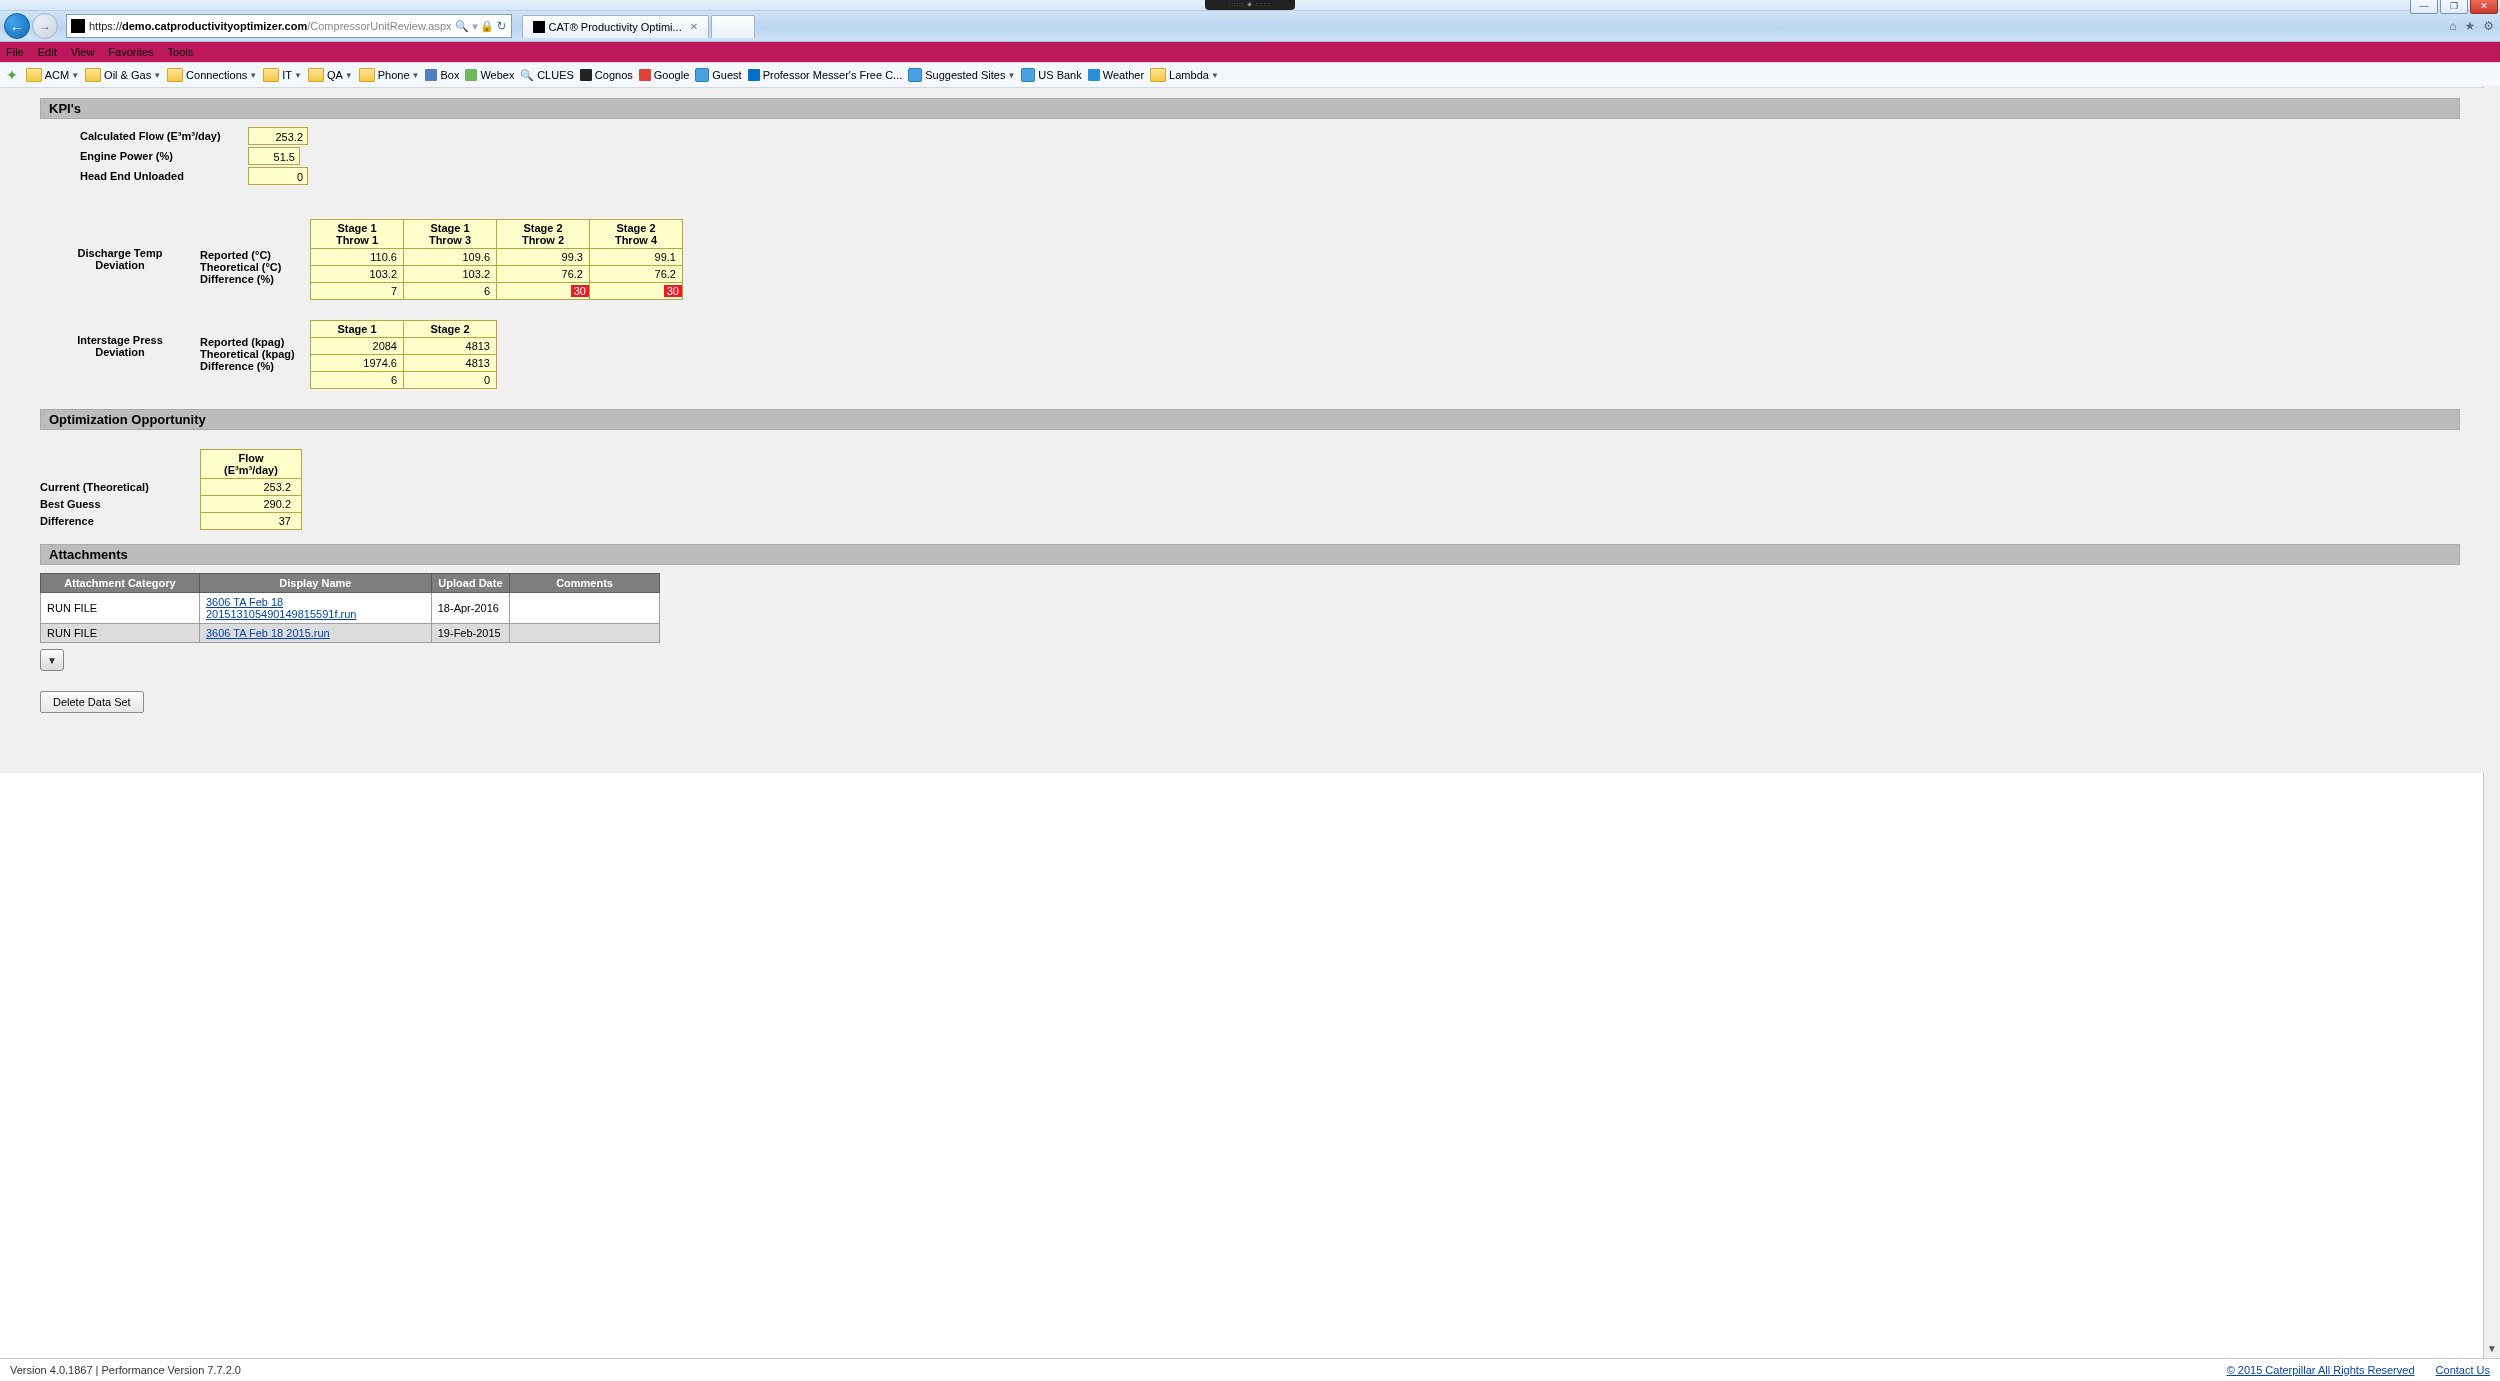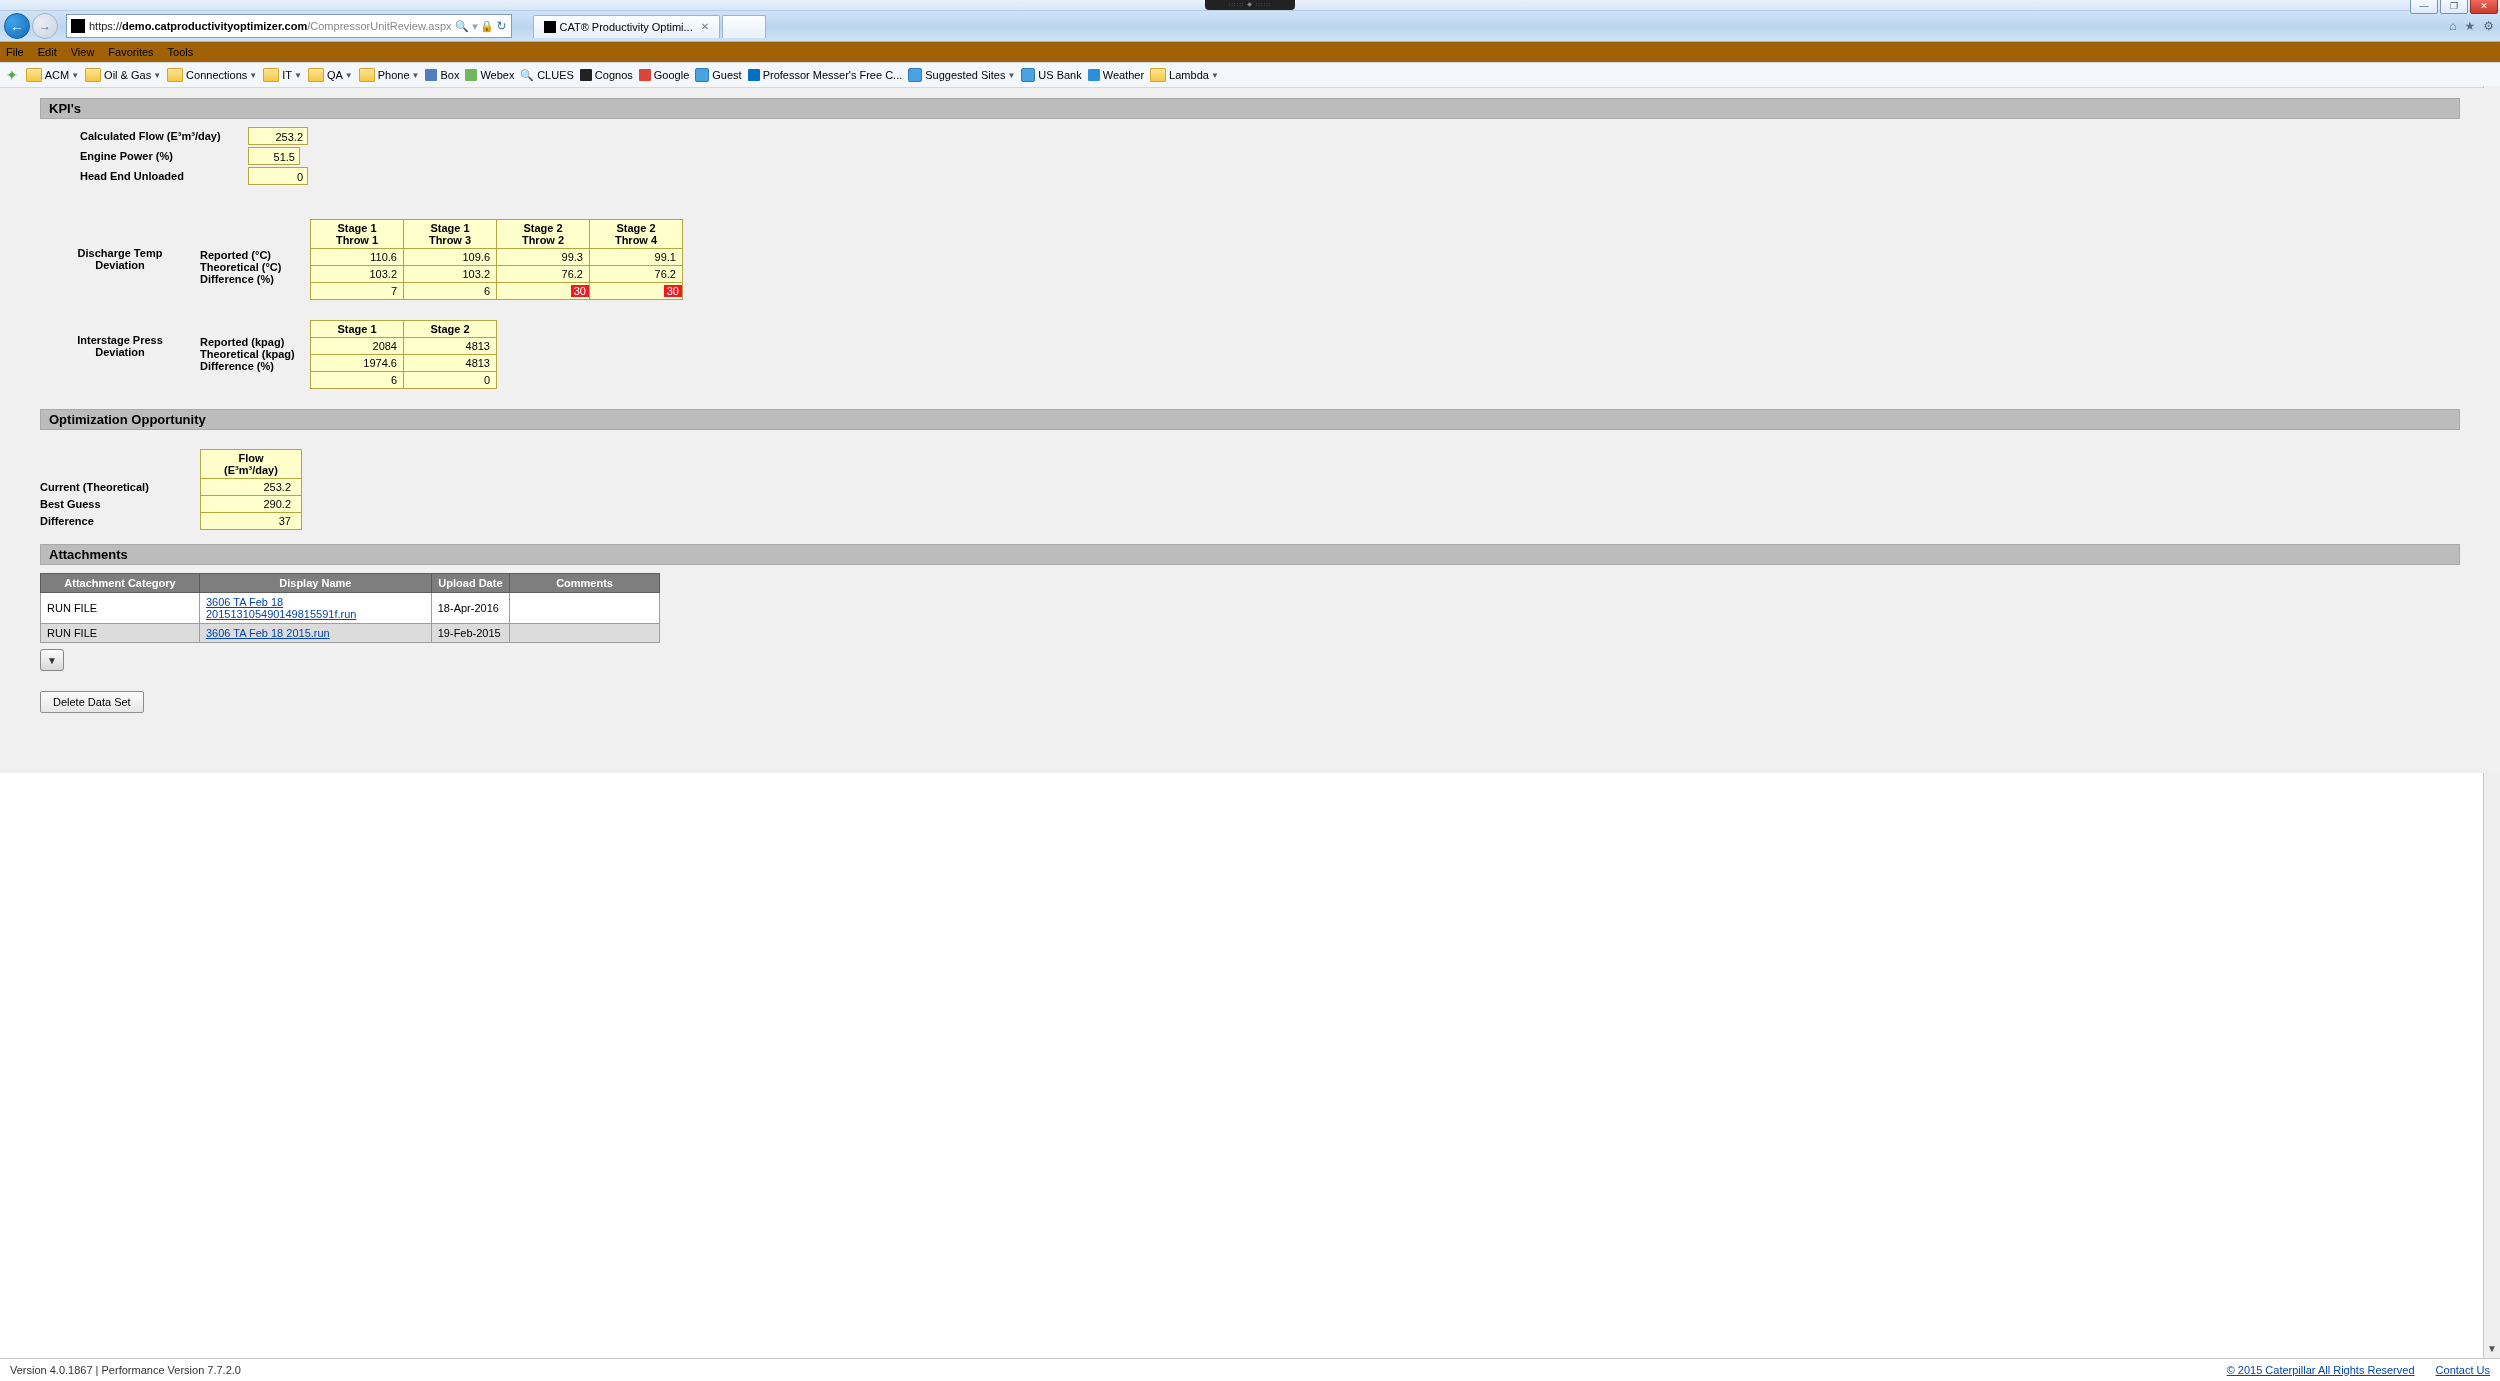--- a/index.html
+++ b/index.html
@@ -18,27 +18,27 @@
 .nav-back{background:radial-gradient(circle at 30% 30%,#3ea4f0,#166bb3);color:#fff;font-size:14px;font-weight:bold;border:1px solid #0d5ea0}
 .nav-fwd{background:radial-gradient(circle at 30% 30%,#e9eef4,#c9d4e1);border:1px solid #a3b5cc;color:#5a6b80;font-size:12px}
 .urlwrap{flex:0 0 400px;height:22px;background:#fff;border:1px solid #7f9db9;margin:16px 6px;display:flex;align-items:center;padding:0 4px}
 .urlicon{width:14px;height:14px;background:#000;margin-right:4px;display:flex;align-items:center;justify-content:center;color:#fff;font-size:8px}
 .url{flex:1;font-size:11px;color:#222;white-space:nowrap;overflow:hidden}
 .url .host{font-weight:bold;color:#000}
 .url .path{color:#888}
 .searchglass{color:#6c7a8a;font-size:11px;margin-left:4px}
 .pipesep{color:#8ea2ba;margin:0 3px}
 .ie-reload{color:#3d6ea8;font-size:12px;margin-left:2px}
-.tabbar{display:flex;margin-left:15px}
+.tabbar{display:flex;margin-left:4px}
 .tab{height:22px;border:1px solid #9cb4cf;border-bottom:none;background:linear-gradient(180deg,#fdfefe,#e8f0f9);padding:0 10px;display:flex;align-items:center;font-size:11px;border-radius:2px 2px 0 0;margin-right:2px}
 .tab .favico{width:12px;height:12px;background:#000;margin-right:4px}
 .tab .close{margin-left:8px;color:#6d7d8e;font-size:10px}
 .newtab{width:22px;border:1px solid #9cb4cf;border-bottom:none;border-radius:2px 2px 0 0;background:linear-gradient(180deg,#fdfefe,#e8f0f9)}
 .right-icons{position:absolute;right:6px;font-size:12px;color:#5b6c80;display:flex;gap:8px}
-.menubar{height:20px;background:#a16207;border-bottom:1px solid #d0d8e1;display:flex;align-items:center;padding:0 6px;font-size:11px}
+.menubar{height:20px;background:#be185d;border-bottom:1px solid #d0d8e1;display:flex;align-items:center;padding:0 6px;font-size:11px}
 .menubar span{margin-right:14px}
 .bookmarks{height:24px;background:#f4f7fb;border-bottom:1px solid #d0d8e1;display:flex;align-items:center;padding:0 6px;gap:6px;font-size:11px}
 .bmfolder{width:14px;height:12px;background:linear-gradient(180deg,#ffe39a,#f3c843);border-radius:1px;display:inline-block;vertical-align:middle;margin-right:3px;border:1px solid #d1a926}
 .bmie{width:12px;height:12px;border-radius:2px;background:#4ba2e3;display:inline-block;margin-right:3px;border:1px solid #2e7db8}
 .bm{display:flex;align-items:center;white-space:nowrap}
 .bm .caret{margin-left:2px;font-size:8px;color:#555}
 .bmbox{width:12px;height:12px;background:#4f7fbf;display:inline-block;margin-right:3px;border-radius:1px}
 .bmw{background:#6fb85c}
 .bmg{background:#db4437}
 .bmblack{background:#222}

